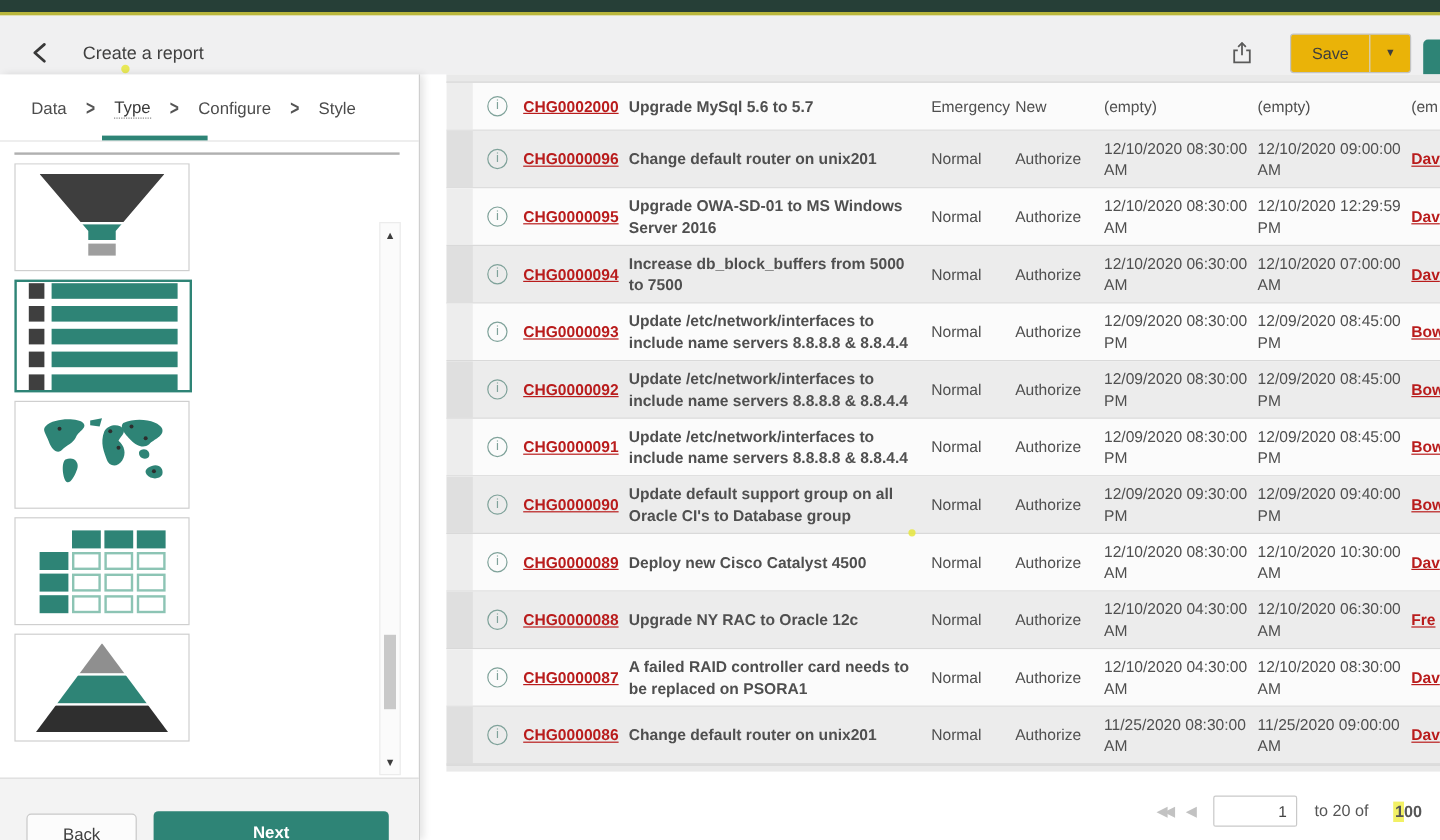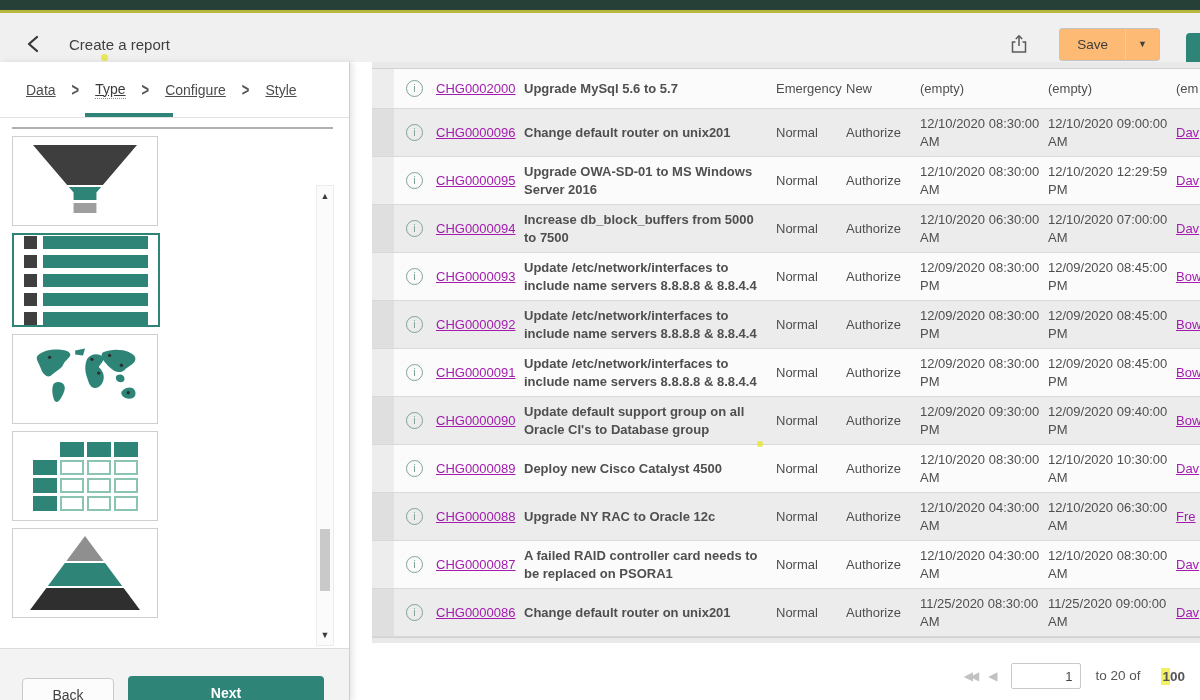--- a/index.html
+++ b/index.html
@@ -10,29 +10,29 @@
   
   .top-strip { position:absolute; top:0; left:0; right:0; height:10px; background:#263f37; }
   .strip-line { position:absolute; top:10px; left:0; right:0; height:3px; background:#b9b63c; }
 
   
   .header { position:absolute; top:13px; left:0; right:0; height:63px; background:#f0f0f1; border-bottom:1px solid #dadada; display:flex; align-items:center; }
   .back-btn { margin-left:24px; display:flex; align-items:center; cursor:pointer; }
   .page-title { margin-left:27px; font-size:15px; color:#3f3f3f; }
   .header-right { margin-left:auto; display:flex; align-items:center; }
   .share-btn { margin-right:30px; display:flex; cursor:pointer; }
-  .save-split { display:flex; border:1px solid #c3c3c3; border-radius:3px; background:#fdba74; margin-right:40px; overflow:hidden; }
+  .save-split { display:flex; border:1px solid #c3c3c3; border-radius:3px; background:#eab308; margin-right:24px; overflow:hidden; }
   .save-main { padding:8px 17px; font-size:13.5px; color:#3e3e3e; cursor:pointer; }
   .save-caret { padding:8px 12px; border-left:1px solid #d2d2d2; color:#3e3e3e; font-size:9px; display:flex; align-items:center; cursor:pointer; }
   .green-stub { position:absolute; right:-4px; top:20px; width:18px; height:35px; background:#2e8476; border-radius:4px; }
 
   
   .sidebar { position:absolute; left:0; top:62px; width:350px; bottom:0; background:#fff; border-right:1px solid #cfcfcf; box-shadow:3px 0 6px rgba(0,0,0,0.10); display:flex; flex-direction:column; z-index:2; }
   .bc-row { height:56px; flex:0 0 56px; border-bottom:1px solid #e3e3e3; position:relative; display:flex; align-items:center; padding-left:26px; gap:16px; font-size:14px; color:#4c4c4c; }
-  .bc-step { cursor:pointer;text-decoration:underline; }
+  .bc-step { cursor:pointer; }
   .bc-step.active { color:#3a3a3a; border-bottom:1px dotted #8a8a8a; padding-bottom:1px; }
   .bc-sep { color:#555; font-weight:700; font-size:13px; transform:scaleY(1.35); }
   .bc-indicator { position:absolute; bottom:0; left:85px; width:88px; height:4px; background:#2e8476; }
 
   .filter-wrap { margin:15px 14px 0 11px; height:36px; border:1px solid #c9c9c9; border-radius:18px; display:flex; align-items:center; padding:0 12px; gap:9px; background:#fff; }
   .filter-wrap input { border:none; outline:none; flex:1; font-size:13.5px; color:#555; font-family:inherit; background:transparent; }
   .filter-wrap input::placeholder { color:#9b9b9b; }
   .sb-divider { margin:9px 16px 0 12px; border-top:2px solid #b0b0b0; }
 
   .viz-list { flex:1 1 auto; overflow:hidden; margin-top:7px; padding-left:12px; }
@@ -73,21 +73,21 @@
   .table-wrap { position:absolute; left:22px; top:0; right:0; }
   .sliver-top { height:7px; background:#e9e9e9; border-bottom:1px solid #d2d2d2; }
   .sliver-bottom { height:6px; background:#e9e9e9; border-top:1px solid #d2d2d2; }
   .trow { display:grid; grid-template-columns:22px 42px 88px 252px 70px 74px 128px 128px 1fr; align-items:center; border-bottom:1px solid #d9d9d9; background:#fbfbfb; min-height:48px; overflow:hidden; }
   .trow.first { min-height:40px; }
   .trow.alt { background:#ececec; }
   .cell { font-size:13px; color:#4f4f4f; line-height:1.35; padding:4px 6px 4px 0; }
   .cell.gutter { align-self:stretch; height:auto; background:rgba(0,0,0,0.055); padding:0; }
   .cell.iconcell { display:flex; padding:0; }
   .info-circle { width:17px; height:17px; margin-left:12px; border:1px solid #7fa29a; border-radius:50%; color:#7fa29a; font-size:11px; display:flex; align-items:center; justify-content:center; cursor:pointer; }
-  .trow a { color:#a21caf; text-decoration:underline; cursor:pointer; }
+  .trow a { color:#b91c1c; text-decoration:underline; cursor:pointer;font-weight:bold; }
   .cell.desc { padding-right:14px;font-weight:bold; }
   .cell.namecell { overflow:hidden; white-space:nowrap; }
 
   
   .pagination { position:absolute; left:372px; right:0; bottom:0; height:44px; background:#fff; display:flex; align-items:center; justify-content:flex-end; gap:14px; padding-right:13px; padding-bottom:4px; }
   .pag-arrow { color:#c2c2c2; font-size:12px; cursor:pointer; }
   .pag-arrow.dbl { letter-spacing:-3px; margin-right:-2px; }
   .pag-input { width:70px; height:26px; border:1px solid #c9c9c9; border-radius:2px; text-align:right; padding-right:8px; font-size:13px; color:#444; font-family:inherit; }
   .pag-range { font-size:13.5px; color:#555; display:flex; gap:21px; }
   .pag-total { background:linear-gradient(90deg, rgba(240,238,74,0.85) 0 9px, rgba(0,0,0,0) 9px); padding:1px 2px 1px 1px;font-weight:bold; }

